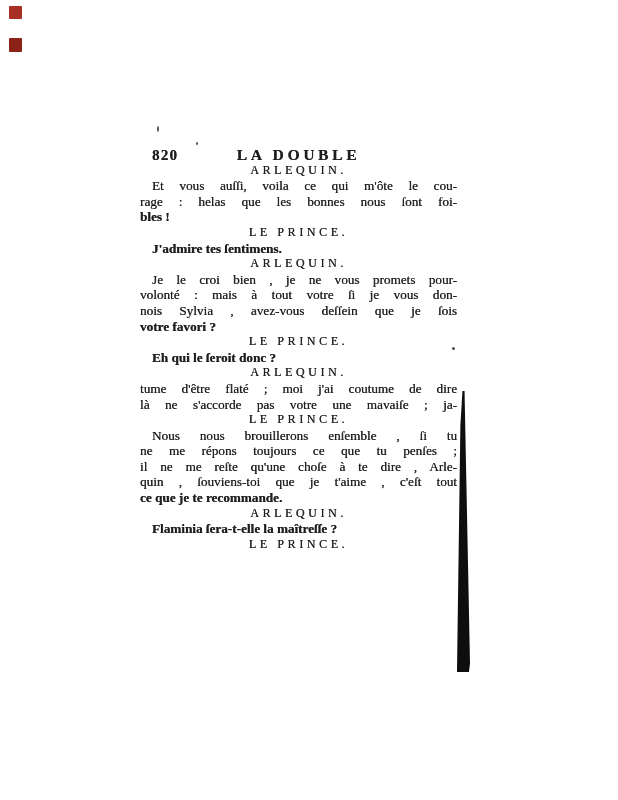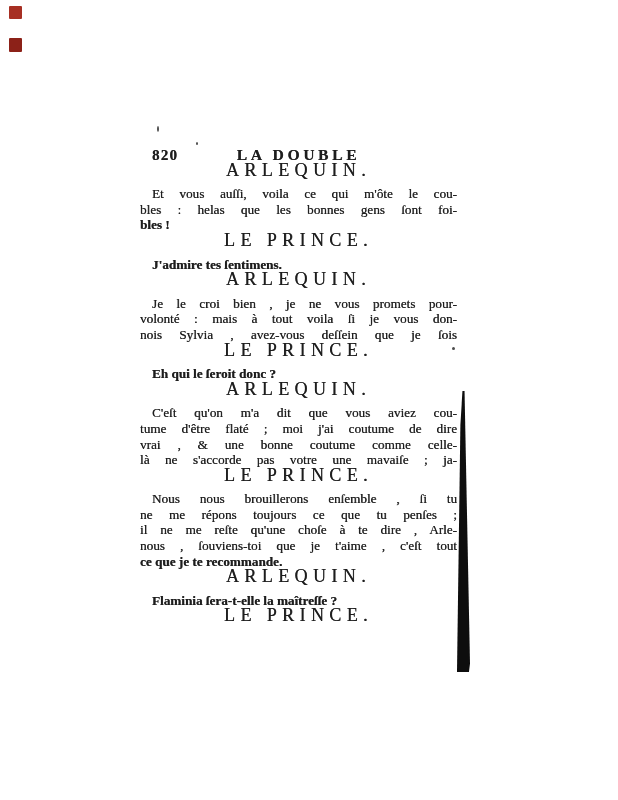--- a/index.html
+++ b/index.html
@@ -15,27 +15,27 @@
   .runhead{position:relative;height:15.6px;line-height:15.6px;}
   .pagenum{
     position:absolute;left:12px;top:1px;font-size:15px;letter-spacing:0.08em;
     font-weight:bold;
   }
   .runtitle{
     text-align:center;font-size:15.5px;letter-spacing:0.24em;font-weight:bold;
   }
   .speaker{
     height:15.6px;line-height:15.6px;text-align:center;
-    font-size:18px;letter-spacing:0.30em;
+    font-size:12px;letter-spacing:0.30em;
   }
   .line{
     height:15.6px;line-height:15.6px;font-size:13.2px;
     text-align:justify;text-align-last:justify;overflow:hidden;
   }
-  .line.ind{text-indent:12px;margin-top:8px;}
+  .line.ind{text-indent:12px;}
   .line.endline{text-align-last:left;font-weight:bold;}
   
   #scan-bar{
     position:absolute;left:457px;top:391px;width:13px;height:281px;
     background:#0e0e0e;
     clip-path:polygon(42% 0%, 58% 0%, 100% 97%, 92% 100%, 0% 100%, 26% 12%);
   }
   
   .redmark{position:absolute;left:9px;width:13px;border-radius:1px;}
   #red-mark-top{top:6px;height:13px;background:#a72f23;}
@@ -58,40 +58,39 @@
   <div id="speck-3" class="speck"></div>
 
   <div id="text-block">
     <div class="runhead">
       <span class="pagenum">820</span>
       <div class="runtitle">LA DOUBLE</div>
     </div>
     <div id="blocks">
         <div class="speaker">ARLEQUIN.</div>
         <div class="line ind">Et vous auſſi, voila ce qui m'ôte le cou-</div>
-        <div class="line">bles : helas que les bonnes gens ſont foi-</div>
+        <div class="line">rage : helas que les bonnes nous ſont foi-</div>
         <div class="line endline">bles !</div>
         <div class="speaker">LE PRINCE.</div>
         <div class="line ind endline">J'admire tes ſentimens.</div>
         <div class="speaker">ARLEQUIN.</div>
         <div class="line ind">Je le croi bien , je ne vous promets pour-</div>
-        <div class="line">volonté : mais à tout voila ſi je vous don-</div>
+        <div class="line">volonté : mais à tout votre ſi je vous don-</div>
         <div class="line">nois Sylvia , avez-vous deſſein que je ſois</div>
+        <div class="line endline">votre favori ?</div>
         <div class="speaker">LE PRINCE.</div>
         <div class="line ind endline">Eh qui le ſeroit donc ?</div>
         <div class="speaker">ARLEQUIN.</div>
-        <div class="line ind">C'eſt qu'on m'a dit que vous aviez cou-</div>
         <div class="line">tume d'être flaté ; moi j'ai coutume de dire</div>
-        <div class="line">vrai , &amp; une bonne coutume comme celle-</div>
         <div class="line">là ne s'accorde pas votre une mavaiſe ; ja-</div>
         <div class="speaker">LE PRINCE.</div>
         <div class="line ind">Nous nous brouillerons enſemble , ſi tu</div>
         <div class="line">ne me répons toujours ce que tu penſes ;</div>
         <div class="line">il ne me reſte qu'une choſe à te dire , Arle-</div>
-        <div class="line">nous , ſouviens-toi que je t'aime , c'eſt tout</div>
+        <div class="line">quin , ſouviens-toi que je t'aime , c'eſt tout</div>
         <div class="line endline">ce que je te recommande.</div>
         <div class="speaker">ARLEQUIN.</div>
         <div class="line ind endline">Flaminia ſera-t-elle la maîtreſſe ?</div>
         <div class="speaker">LE PRINCE.</div>
       </div>
   </div>
 
   <div id="scan-bar"></div>
 </div>
 

